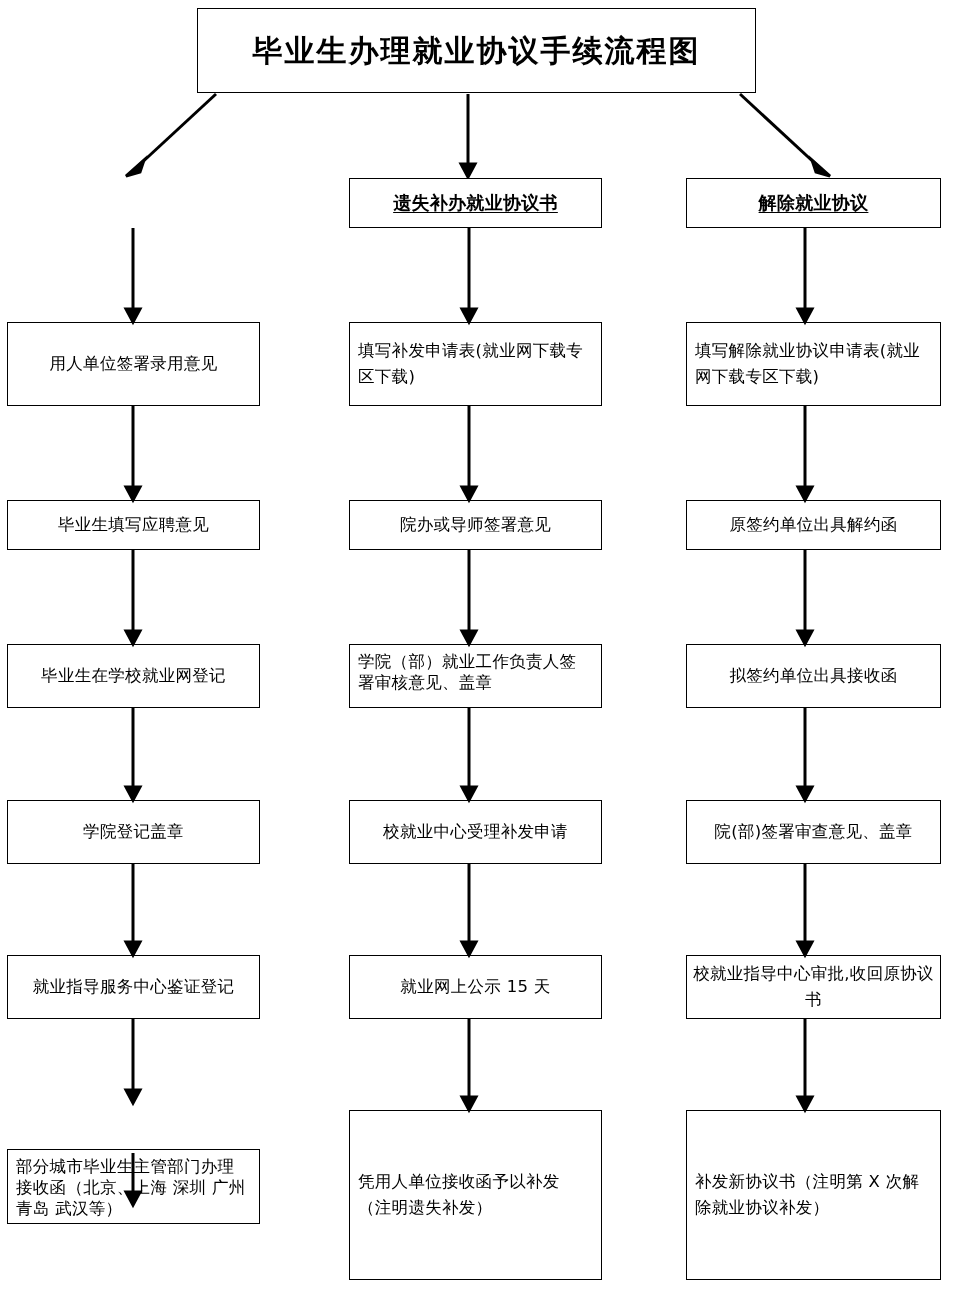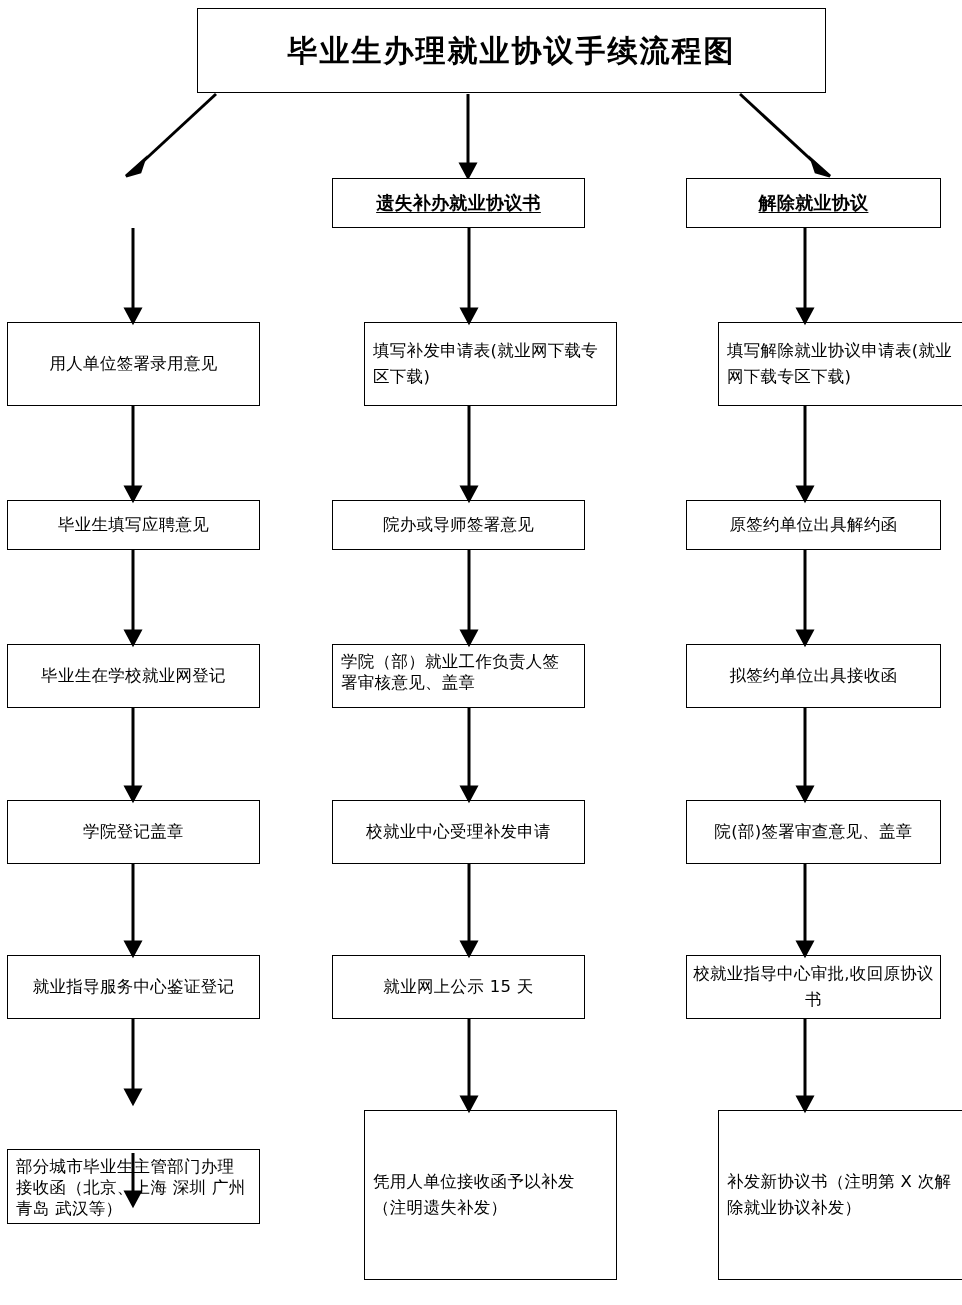--- a/index.html
+++ b/index.html
@@ -35,61 +35,60 @@
   .box.center {
     align-items: center;
     justify-content: center;
   }
   .box.center .txt {
     text-align: center;
   }
   
   .box.left {
     align-items: center;
-    margin-left: 32px;
   }
   .box.left .txt {
     text-align: left;
     padding: 0 8px;
   }
   .box.topleft {
     align-items: flex-start;
   }
   .box.topleft .txt {
     text-align: left;
     padding: 6px 8px 0 8px;
     line-height: 1.28;
   }
 
   
   #title-box {
     left: 197px;
     top: 8px;
-    width: 629px;
+    width: 559px;
     height: 85px;
   }
   #title-box .txt {
     font-size: 30px;
     font-weight: bold;
     text-align: center;
     letter-spacing: 2px;
     line-height: 1.2;
   }
 
   
   .hdr .txt {
     font-size: 18px;
     font-weight: bold;
     text-decoration: underline;
     text-underline-offset: 3px;
   }
 
   
   .c1 { left: 7px;  width: 253px; }
-  .c2 { left: 332px; width: 253px; }
+  .c2 { left: 349px; width: 253px; }
   .c3 { left: 686px; width: 255px; }
 
   
   .r1 { top: 178px; height: 50px; }
   .r2 { top: 322px; height: 84px; }
   .r3 { top: 500px; height: 50px; }
   .r4 { top: 644px; height: 64px; }
   .r5 { top: 800px; height: 64px; }
   .r6 { top: 955px; height: 64px; }
   .r7 { top: 1103px; height: 50px; }

